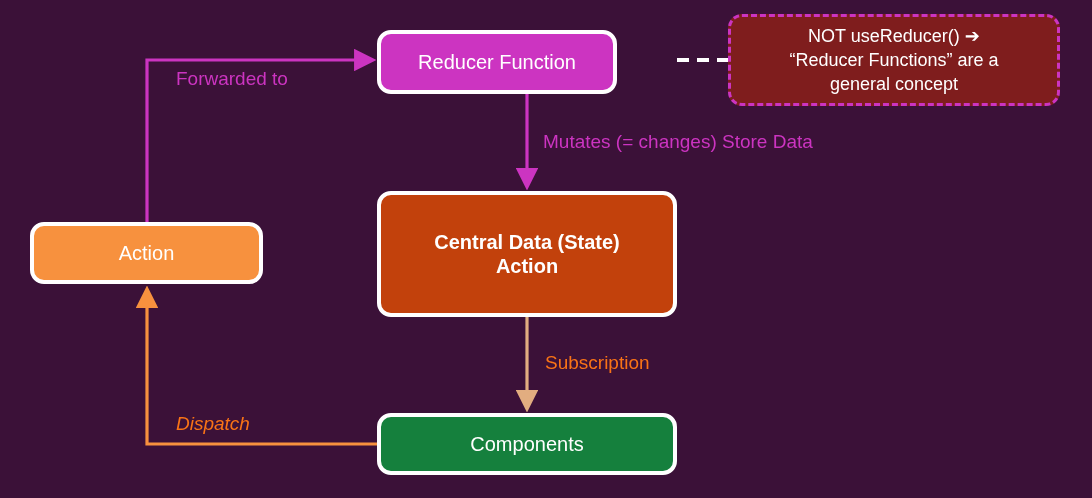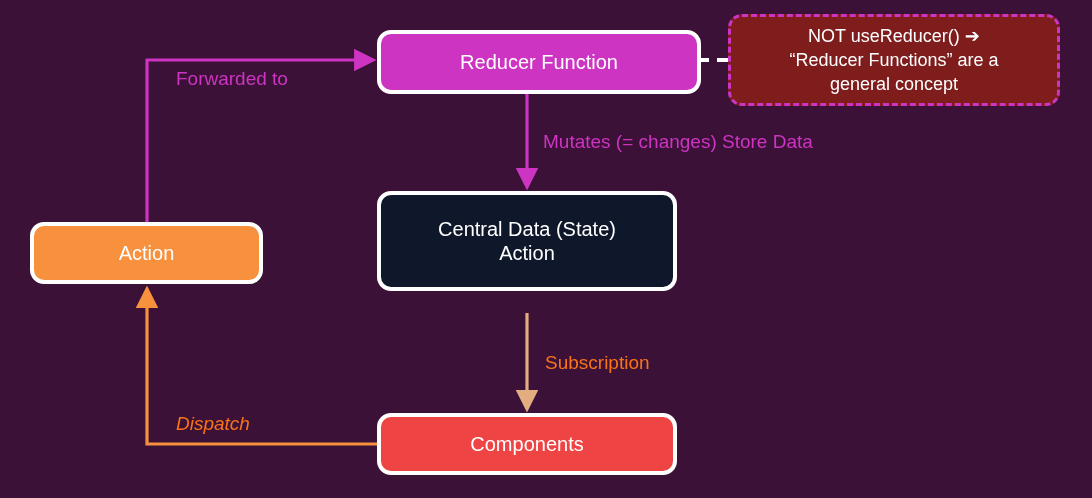--- a/index.html
+++ b/index.html
@@ -37,48 +37,48 @@
   }
   .node-label {
     display: block;
     width: 100%;
     padding: 0 10px;
     box-sizing: border-box;
   }
   #node-reducer {
     left: 377px;
     top: 30px;
-    width: 324px;
+    width: 240px;
     height: 64px;
     background: #cc34c1;
     font-size: 20px;
   }
   #node-store {
     left: 377px;
     top: 191px;
     width: 300px;
-    height: 100px;
-    background: #0f172a;
+    height: 126px;
+    background: #c2410c;
     font-size: 20px;
-    font-weight: normal;
+    font-weight: bold;
   }
   #node-action {
     left: 30px;
     top: 222px;
     width: 233px;
     height: 62px;
     background: #f7913e;
     font-size: 20px;
   }
   #node-components {
     left: 377px;
     top: 413px;
     width: 300px;
     height: 62px;
-    background: #ef4444;
+    background: #15803d;
     font-size: 20px;
   }
   #callout-note {
     position: absolute;
     left: 728px;
     top: 14px;
     width: 332px;
     height: 92px;
     box-sizing: border-box;
     border: 3px dashed #cc34c1;

